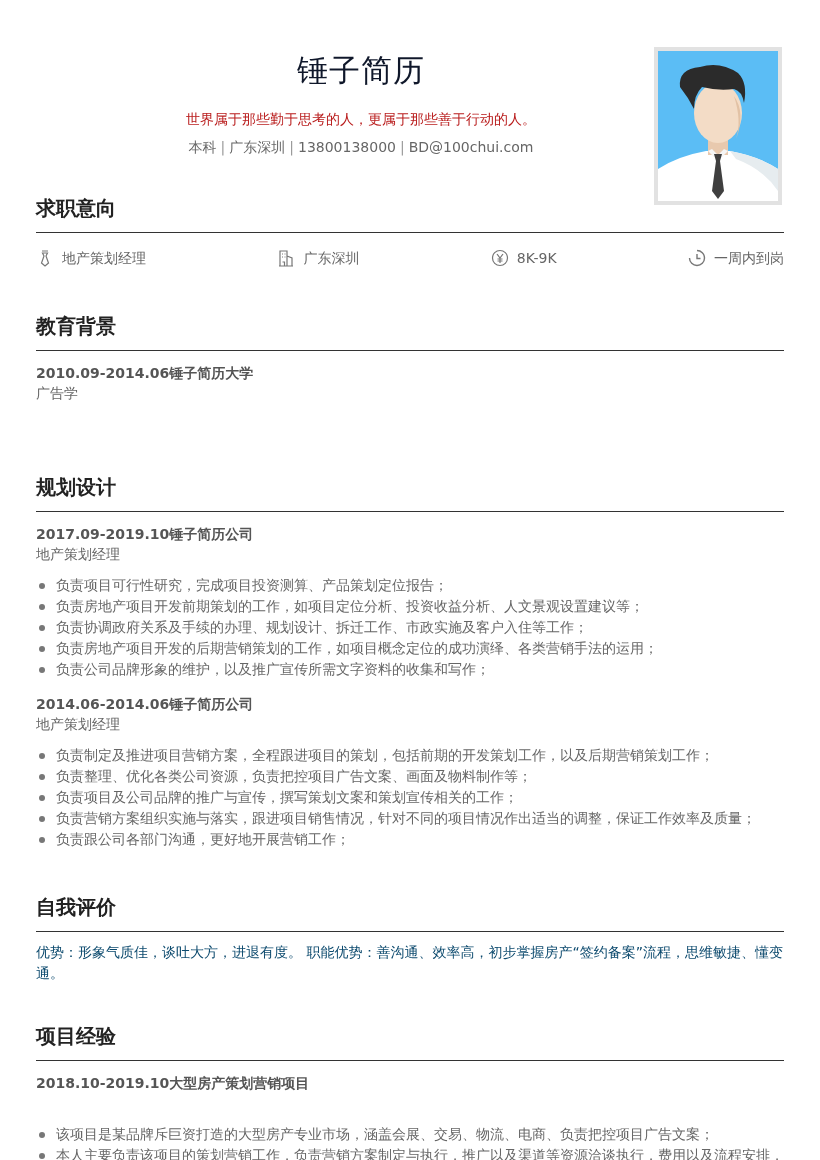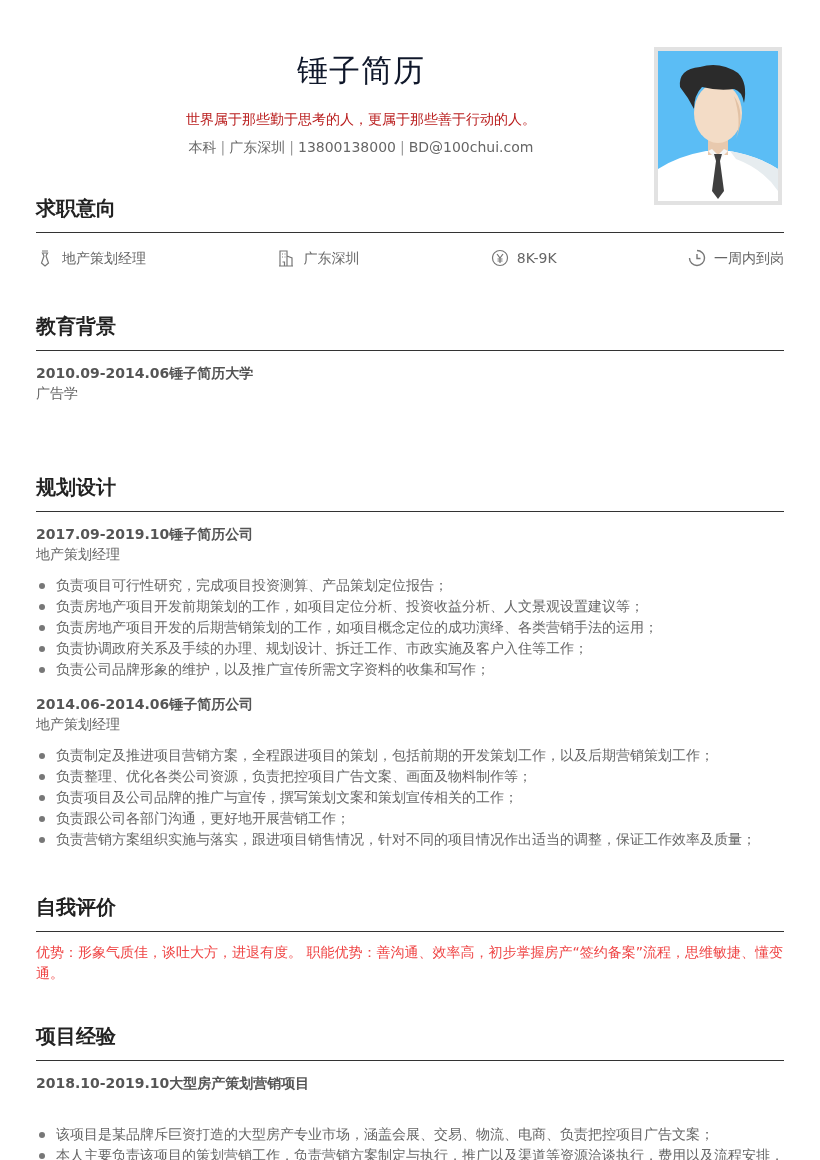--- a/index.html
+++ b/index.html
@@ -20,21 +20,21 @@
 
   .intent { display: flex; justify-content: space-between; margin-top: 14px; font-size: 14px; color: #666; line-height: 22px; }
   .intent-item { display: flex; align-items: center; }
   .intent-item svg { width: 18px; height: 18px; margin-right: 8px; }
 
   .row { display: flex; justify-content: flex-start; font-size: 14px; font-weight: bold; color: #555; line-height: 20px; }
   .sub { font-size: 14px; color: #666; line-height: 21px; }
   ul.bullets { list-style: none; margin-top: 10px; }
   ul.bullets li { position: relative; padding-left: 20px; font-size: 14px; color: #666; line-height: 21px; }
   ul.bullets li::before { content: ""; position: absolute; left: 3px; top: 8px; width: 6px; height: 6px; border-radius: 50%; background: #777; }
-  .para { font-size: 14px; color: #ef4444; line-height: 21px; margin-top: 10px; }
+  .para { font-size: 14px; color: #0c4a6e; line-height: 21px; margin-top: 10px; }
 </style>
 </head>
 <body>
 
 <div class="header">
   <h1 class="name">锤子简历</h1>
   <div class="motto">世界属于那些勤于思考的人，更属于那些善于行动的人。</div>
   <div class="contact">
     <span>本科</span><span class="sep">|</span><span>广东深圳</span><span class="sep">|</span><span>13800138000</span><span class="sep">|</span><span>BD@100chui.com</span>
   </div>
@@ -102,37 +102,37 @@
   <div class="sec-title">规划设计</div>
   <div style="margin-top:12px;">
     <div class="row">
       <span>2017.09-2019.10</span>
       <span>锤子简历公司</span>
     </div>
     <div class="sub">地产策划经理</div>
     <ul class="bullets">
       <li>负责项目可行性研究，完成项目投资测算、产品策划定位报告；</li>
       <li>负责房地产项目开发前期策划的工作，如项目定位分析、投资收益分析、人文景观设置建议等；</li>
+      <li>负责协调政府关系及手续的办理、规划设计、拆迁工作、市政实施及客户入住等工作；</li>
       <li>负责房地产项目开发的后期营销策划的工作，如项目概念定位的成功演绎、各类营销手法的运用；</li>
-      <li>负责协调政府关系及手续的办理、规划设计、拆迁工作、市政实施及客户入住等工作；</li>
       <li>负责公司品牌形象的维护，以及推广宣传所需文字资料的收集和写作；</li>
     </ul>
   </div>
   <div style="margin-top:14px;">
     <div class="row">
       <span>2014.06-2014.06</span>
       <span>锤子简历公司</span>
     </div>
     <div class="sub">地产策划经理</div>
     <ul class="bullets">
       <li>负责制定及推进项目营销方案，全程跟进项目的策划，包括前期的开发策划工作，以及后期营销策划工作；</li>
       <li>负责整理、优化各类公司资源，负责把控项目广告文案、画面及物料制作等；</li>
       <li>负责项目及公司品牌的推广与宣传，撰写策划文案和策划宣传相关的工作；</li>
+      <li>负责营销方案组织实施与落实，跟进项目销售情况，针对不同的项目情况作出适当的调整，保证工作效率及质量；</li>
       <li>负责跟公司各部门沟通，更好地开展营销工作；</li>
-      <li>负责营销方案组织实施与落实，跟进项目销售情况，针对不同的项目情况作出适当的调整，保证工作效率及质量；</li>
     </ul>
   </div>
 </div>
 
 <div class="section" style="top:893px;">
   <div class="sec-title">自我评价</div>
   <div class="para">优势：形象气质佳，谈吐大方，进退有度。 职能优势：善沟通、效率高，初步掌握房产“签约备案”流程，思维敏捷、懂变通。</div>
 </div>
 
 <div class="section" style="top:1022px;">

